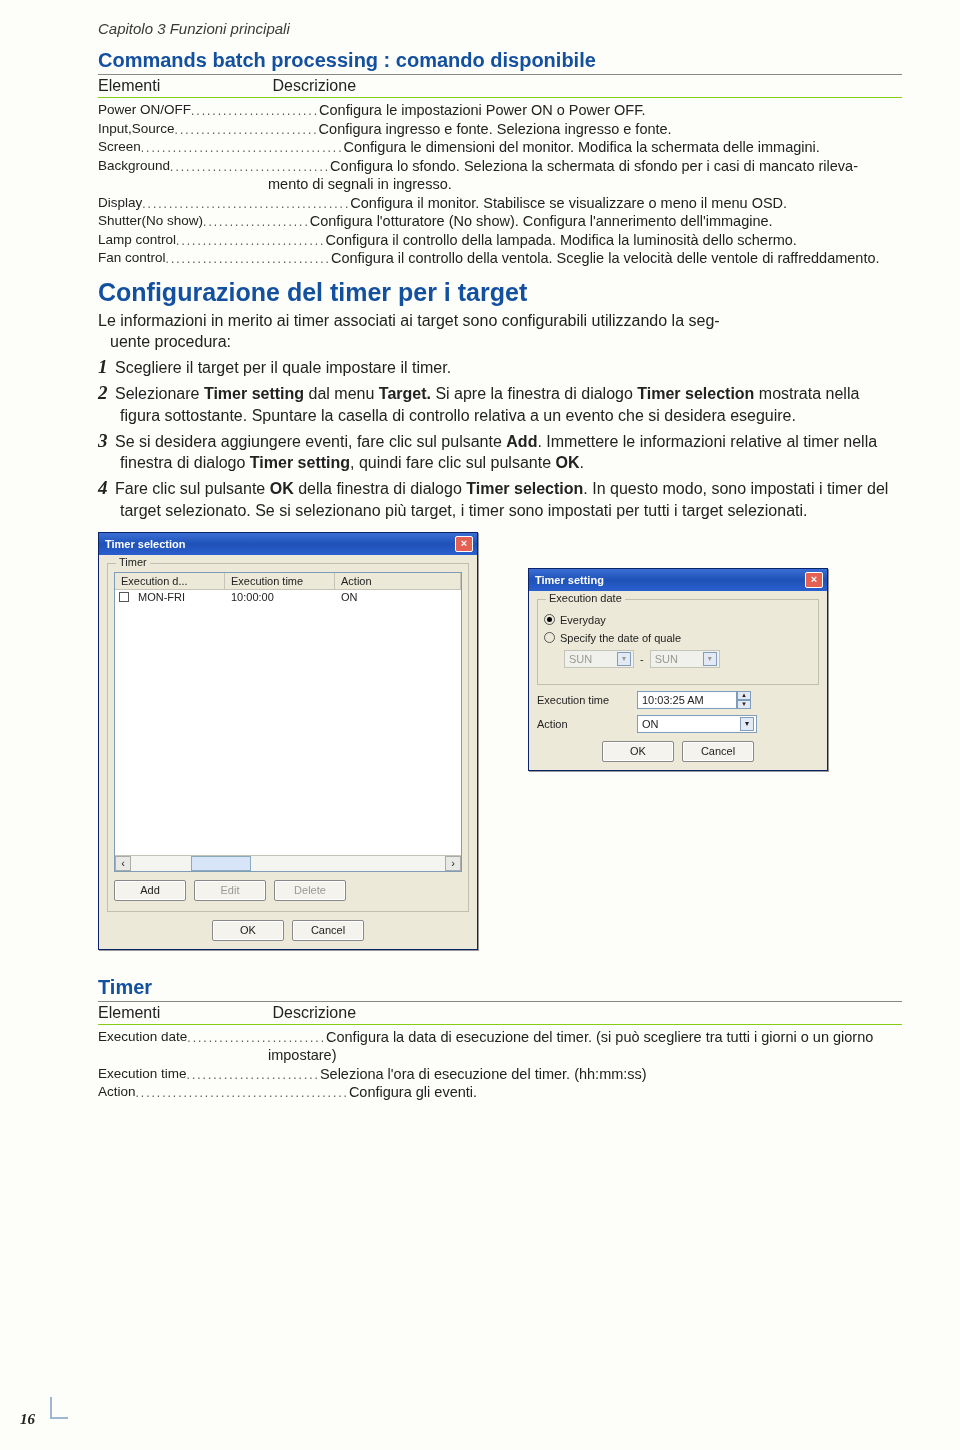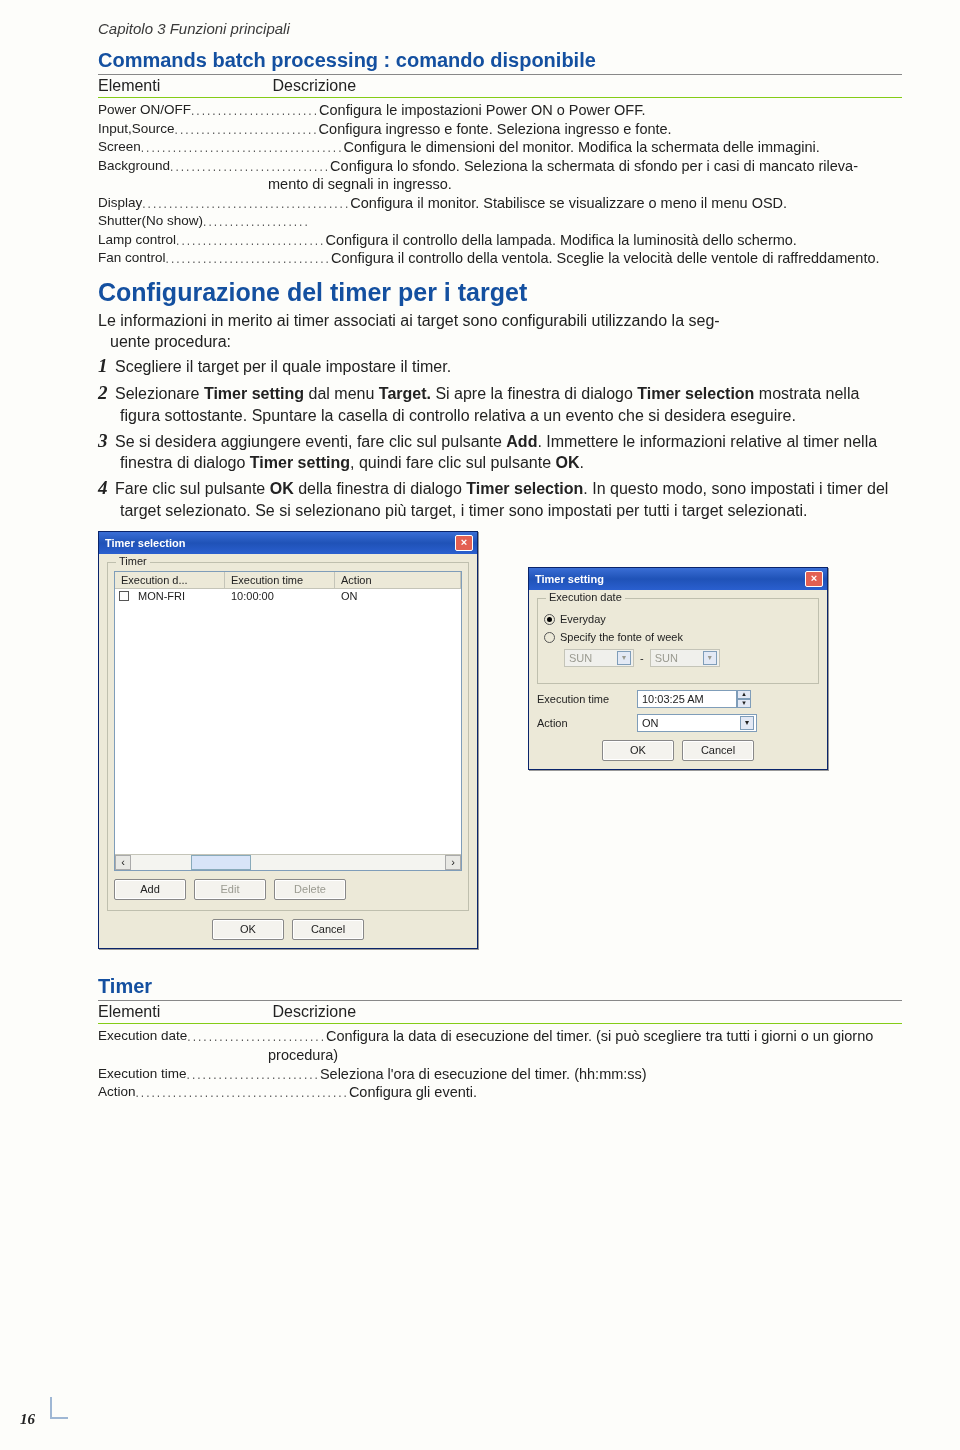--- a/index.html
+++ b/index.html
@@ -125,20 +125,21 @@
       </div>
     <div class="cont">mento di segnali in ingresso.</div>
     <div class="row">
         <span class="term">Display</span>
         <span class="dots">.......................................</span>
         <span class="desc">Configura il monitor. Stabilisce se visualizzare o meno il menu OSD.</span>
       </div>
     <div class="row">
         <span class="term">Shutter(No show)</span>
         <span class="dots">....................</span>
+        <span class="desc">Configura l'otturatore (No show). Configura l'annerimento dell'immagine.</span>
       </div>
     <div class="row">
         <span class="term">Lamp control</span>
         <span class="dots">............................</span>
         <span class="desc">Configura il controllo della lampada. Modifica la luminosità dello schermo.</span>
       </div>
     <div class="row">
         <span class="term">Fan control</span>
         <span class="dots">...............................</span>
         <span class="desc">Configura il controllo della ventola. Sceglie la velocità delle ventole di raffreddamento.</span>
@@ -208,21 +209,21 @@
       </div>
       <div class="dlg-body dlg2">
         <div class="groupbox">
           <span class="legend">Execution date</span>
           <div class="field">
               <span class="radio on"></span>
               <span>Everyday</span>
             </div>
           <div class="field">
               <span class="radio"></span>
-              <span>Specify the fonte of week</span>
+              <span>Specify the date of quale</span>
             </div>
           <div class="field" style="padding-left:20px;gap:6px;">
             <div class="combo dim" style="width:70px;">
                 <span>SUN</span>
                 <span class="dropbtn">▾</span>
               </div>
             <span>-</span>
             <div class="combo dim" style="width:70px;">
                 <span>SUN</span>
                 <span class="dropbtn">▾</span>
@@ -261,21 +262,21 @@
     <div class="tbl-head">
       <span>Elementi</span>
       <span>Descrizione</span>
     </div>
     <div class="deflist">
       <div class="row">
           <span class="term">Execution date</span>
           <span class="dots">..........................</span>
           <span class="desc">Configura la data di esecuzione del timer. (si può scegliere tra tutti i giorni o un giorno</span>
         </div>
-      <div class="cont">procedura)</div>
+      <div class="cont">impostare)</div>
       <div class="row">
           <span class="term">Execution time</span>
           <span class="dots">.........................</span>
           <span class="desc">Seleziona l'ora di esecuzione del timer. (hh:mm:ss)</span>
         </div>
       <div class="row">
           <span class="term">Action</span>
           <span class="dots">........................................</span>
           <span class="desc">Configura gli eventi.</span>
         </div>

